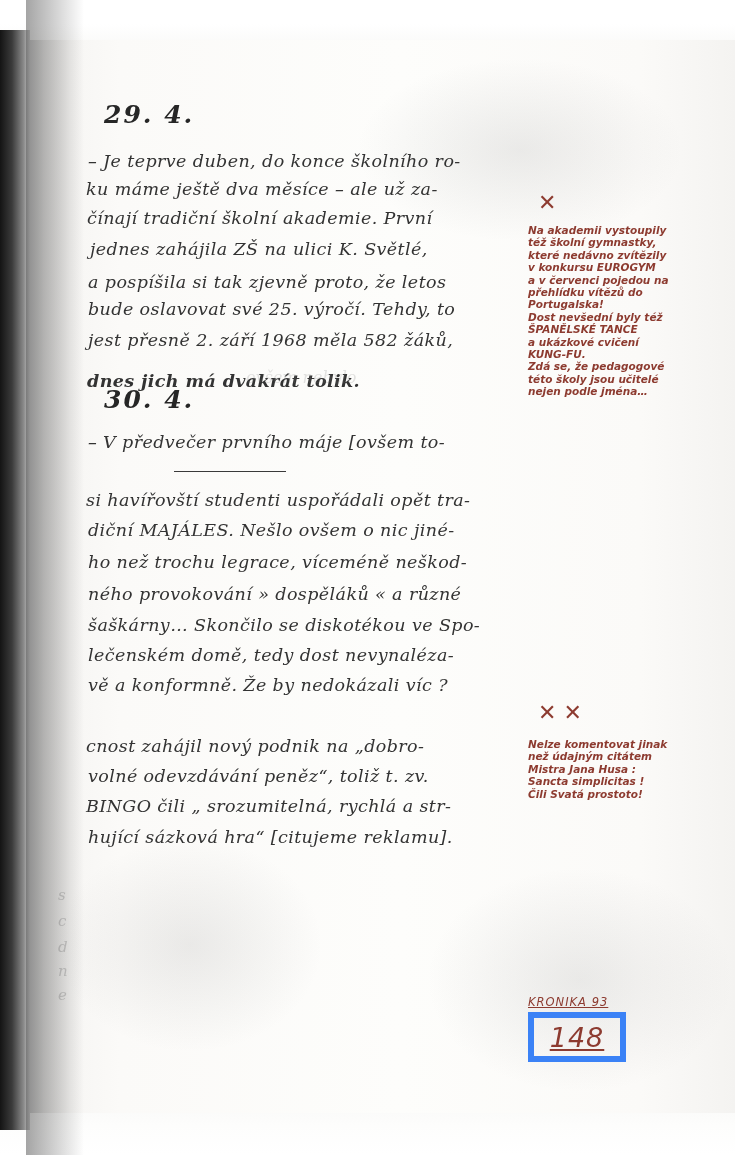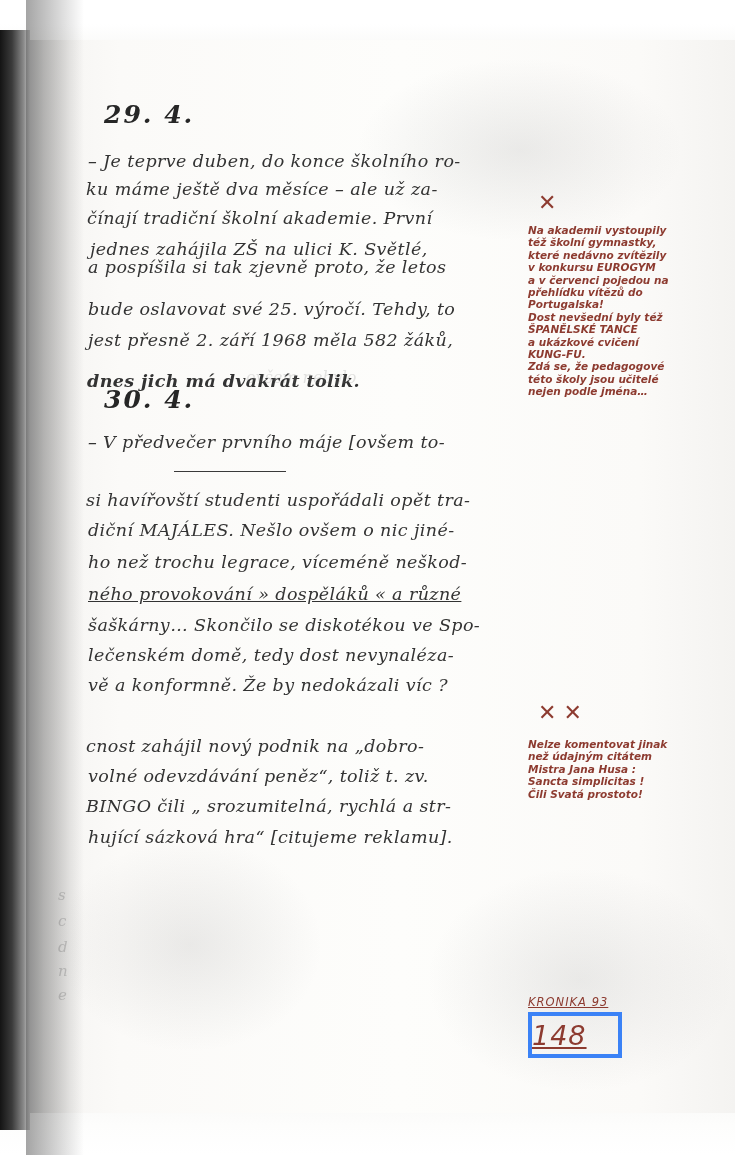--- a/index.html
+++ b/index.html
@@ -134,24 +134,24 @@
   .footer-label {
     font-family: "DejaVu Sans", sans-serif;
     font-size: 11.5px;
     letter-spacing: 1px;
     font-style: italic;
   }
   .page-box {
     margin-top: 3px;
     width: 86px;
     height: 38px;
-    border: 4px solid #3b82f6;
+    border: 6px solid #3b82f6;
     display: flex;
     align-items: center;
-    justify-content: flex-start;
+    justify-content: center;
   }
   .page-num {
     font-family: "DejaVu Sans", sans-serif;
     font-size: 27px;
     font-style: italic;
     color: #8d3b30;
     letter-spacing: 1px;
   }
 </style>
 </head>
@@ -168,34 +168,34 @@
   <div class="smudge" style="left:360px; top:60px; width:320px; height:180px;"></div>
   <div class="smudge" style="left:430px; top:870px; width:300px; height:220px;"></div>
   <div class="smudge" style="left:60px; top:840px; width:260px; height:210px;"></div>
 
   <div class="hand date-head" style="left:104px; top:100px;">29. 4.</div>
 
   <div class="hand main-col body-line" style="top:144px;">– Je teprve duben, do konce školního ro-</div>
   <div class="hand main-col body-line" style="top:172px; left:86px;">ku máme ještě dva měsíce – ale už za-</div>
   <div class="hand main-col body-line" style="top:201px; left:87px;">čínají tradiční školní akademie. První</div>
   <div class="hand main-col body-line" style="top:232px; left:90px;">jednes zahájila ZŠ na ulici K. Světlé,</div>
-  <div class="hand main-col body-line" style="top:250px; left:88px;">a pospíšila si tak zjevně proto, že letos</div>
+  <div class="hand main-col body-line" style="top:265px; left:88px;">a pospíšila si tak zjevně proto, že letos</div>
   <div class="hand main-col body-line" style="top:292px; left:88px;">bude oslavovat své 25. výročí. Tehdy, to</div>
   <div class="hand main-col body-line" style="top:323px; left:88px;">jest přesně 2. září 1968 měla 582 žáků,</div>
   <div class="hand main-col body-line" style="top:364px; left:87px;font-weight:bold;">dnes jich má dvakrát tolik.</div>
 
   <div class="ghost" style="left:246px; top:368px;">ovšem nebylo</div>
 
   <div class="hand date-head" style="left:104px; top:385px;">30. 4.</div>
 
   <div class="hand main-col body-line" style="top:425px;">– V předvečer prvního máje [ovšem to-</div>
   <div class="hand main-col body-line" style="top:483px; left:86px;">si havířovští studenti uspořádali opět tra-</div>
   <div class="hand main-col body-line" style="top:513px; left:88px;">diční MAJÁLES. Nešlo ovšem o nic jiné-</div>
   <div class="hand main-col body-line" style="top:545px; left:88px;">ho než trochu legrace, víceméně neškod-</div>
-  <div class="hand main-col body-line" style="top:577px; left:88px;text-decoration:underline;">ného provokování » dospěláků « a různé</div>
+  <div class="hand main-col body-line" style="top:577px; left:88px;">ného provokování » dospěláků « a různé</div>
   <div class="hand main-col body-line" style="top:608px; left:88px;">šaškárny… Skončilo se diskotékou ve Spo-</div>
   <div class="hand main-col body-line" style="top:638px; left:88px;">lečenském domě, tedy dost nevynaléza-</div>
   <div class="hand main-col body-line" style="top:668px; left:88px;">vě a konformně. Že by nedokázali víc ?</div>
   <div class="hand main-col body-line" style="top:729px; left:86px;">cnost zahájil nový podnik na „dobro-</div>
   <div class="hand main-col body-line" style="top:759px; left:88px;">volné odevzdávání peněz“, toliž t. zv.</div>
   <div class="hand main-col body-line" style="top:789px; left:86px;">BINGO čili „ srozumitelná, rychlá a str-</div>
   <div class="hand main-col body-line" style="top:820px; left:88px;">hující sázková hra“ [citujeme reklamu].</div>
 
   <div style="position:absolute; left:174px; top:471px; width:112px; height:1.4px; background:#3a3a3a;"></div>
 

